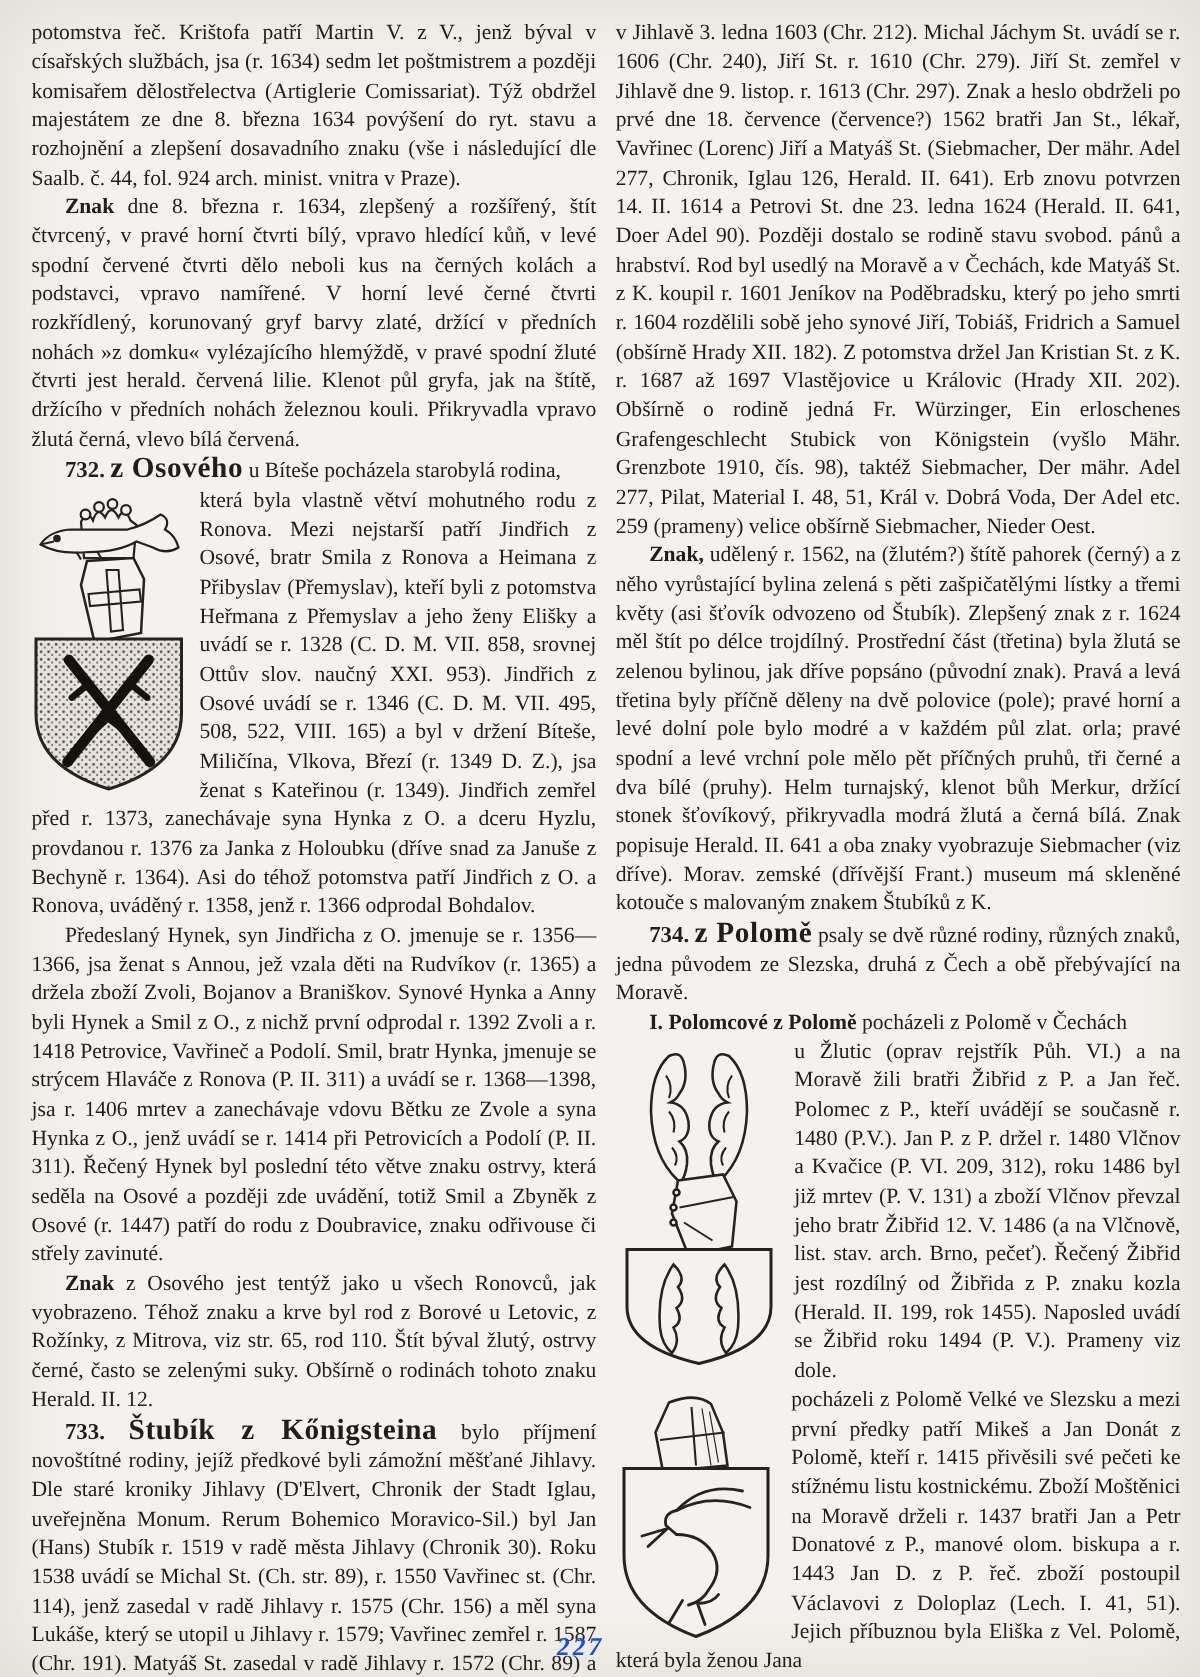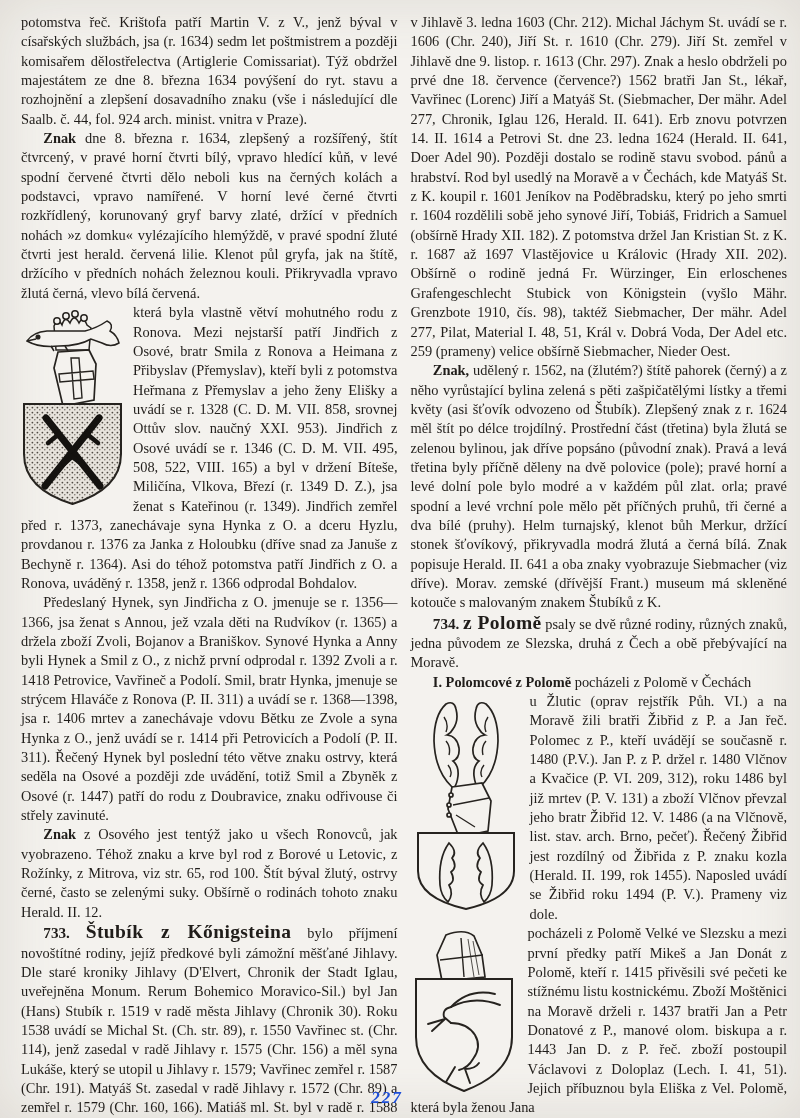--- a/index.html
+++ b/index.html
@@ -48,20 +48,21 @@
 
 <div class="page">
   <div class="columns">
 
     <div class="col">
 
       <p class="para noind"><span>potomstva řeč. Krištofa patří Martin V. z V., jenž býval v císařských službách, jsa (r. 1634) sedm let poštmistrem a později komisařem dělostřelectva (Artiglerie Comissariat). Týž obdržel majestátem ze dne 8. března 1634 povýšení do ryt. stavu a rozhojnění a zlepšení dosavadního znaku (vše i následující dle Saalb. č. 44, fol. 924 arch. minist. vnitra v Praze).</span></p>
 
       <p class="para"><span class="bold">Znak</span><span> dne 8. března r. 1634, zlepšený a rozšířený, štít čtvrcený, v pravé horní čtvrti bílý, vpravo hledící kůň, v levé spodní červené čtvrti dělo neboli kus na černých kolách a podstavci, vpravo namířené. V horní levé černé čtvrti rozkřídlený, korunovaný gryf barvy zlaté, držící v předních nohách »z domku« vylézajícího hlemýždě, v pravé spodní žluté čtvrti jest herald. červená lilie. Klenot půl gryfa, jak na štítě, držícího v předních nohách železnou kouli. Přikryvadla vpravo žlutá černá, vlevo bílá červená.</span></p>
 
+      <p class="para sec-head"><span class="sec-num">732.</span> <span class="sec-name">z Osového</span> <span>u Bíteše pocházela starobylá rodina,</span></p>
 
       <p class="para noind">
         <span class="float-img">
           <svg width="103" height="200" viewBox="0 0 103 200" xmlns="http://www.w3.org/2000/svg">
             <defs>
               <pattern id="stip" width="5" height="5" patternUnits="userSpaceOnUse">
                 <rect width="5" height="5" fill="#e7e3dc"></rect>
                 <circle cx="1.4" cy="1.6" r=".9" fill="#4f4a43"></circle>
                 <circle cx="3.8" cy="3.7" r=".7" fill="#6b655c"></circle>
               </pattern>
@@ -101,21 +102,21 @@
                   <path d="M72 120 l7 -9"></path>
               </g>
             </g>
           </svg>
         </span>
         <span>která byla vlastně větví mohutného rodu z Ronova. Mezi nejstarší patří Jindřich z Osové, bratr Smila z Ronova a Heimana z Přibyslav (Přemyslav), kteří byli z potomstva Heřmana z Přemyslav a jeho ženy Elišky a uvádí se r. 1328 (C. D. M. VII. 858, srovnej Ottův slov. naučný XXI. 953). Jindřich z Osové uvádí se r. 1346 (C. D. M. VII. 495, 508, 522, VIII. 165) a byl v držení Bíteše, Miličína, Vlkova, Březí (r. 1349 D. Z.), jsa ženat s Kateřinou (r. 1349). Jindřich zemřel před r. 1373, zanechávaje syna Hynka z O. a dceru Hyzlu, provdanou r. 1376 za Janka z Holoubku (dříve snad za Januše z Bechyně r. 1364). Asi do téhož potomstva patří Jindřich z O. a Ronova, uváděný r. 1358, jenž r. 1366 odprodal Bohdalov.</span>
       </p>
 
       <p class="para"><span>Předeslaný Hynek, syn Jindřicha z O. jmenuje se r. 1356—1366, jsa ženat s Annou, jež vzala děti na Rudvíkov (r. 1365) a držela zboží Zvoli, Bojanov a Braniškov. Synové Hynka a Anny byli Hynek a Smil z O., z nichž první odprodal r. 1392 Zvoli a r. 1418 Petrovice, Vavřineč a Podolí. Smil, bratr Hynka, jmenuje se strýcem Hlaváče z Ronova (P. II. 311) a uvádí se r. 1368—1398, jsa r. 1406 mrtev a zanechávaje vdovu Bětku ze Zvole a syna Hynka z O., jenž uvádí se r. 1414 při Petrovicích a Podolí (P. II. 311). Řečený Hynek byl poslední této větve znaku ostrvy, která seděla na Osové a později zde uvádění, totiž Smil a Zbyněk z Osové (r. 1447) patří do rodu z Doubravice, znaku odřivouse či střely zavinuté.</span></p>
 
-      <p class="para znak-para"><span class="bold">Znak</span><span> z Osového jest tentýž jako u všech Ronovců, jak vyobrazeno. Téhož znaku a krve byl rod z Borové u Letovic, z Rožínky, z Mitrova, viz str. 65, rod 100. Štít býval žlutý, ostrvy černé, často se zelenými suky. Obšírně o rodinách tohoto znaku Herald. II. 12.</span></p>
+      <p class="para znak-para"><span class="bold">Znak</span><span> z Osového jest tentýž jako u všech Ronovců, jak vyobrazeno. Téhož znaku a krve byl rod z Borové u Letovic, z Rožínky, z Mitrova, viz str. 65, rod 110. Štít býval žlutý, ostrvy černé, často se zelenými suky. Obšírně o rodinách tohoto znaku Herald. II. 12.</span></p>
 
       <p class="para sec-head"><span class="sec-num">733.</span> <span class="sec-name">Štubík z Kőnigsteina</span> <span>bylo příjmení novoštítné rodiny, jejíž předkové byli zámožní měšťané Jihlavy. Dle staré kroniky Jihlavy (D'Elvert, Chronik der Stadt Iglau, uveřejněna Monum. Rerum Bohemico Moravico-Sil.) byl Jan (Hans) Stubík r. 1519 v radě města Jihlavy (Chronik 30). Roku 1538 uvádí se Michal St. (Ch. str. 89), r. 1550 Vavřinec st. (Chr. 114), jenž zasedal v radě Jihlavy r. 1575 (Chr. 156) a měl syna Lukáše, který se utopil u Jihlavy r. 1579; Vavřinec zemřel r. 1587 (Chr. 191). Matyáš St. zasedal v radě Jihlavy r. 1572 (Chr. 89) a zemřel r. 1579 (Chr. 160, 166). Matiáš ml. St. byl v radě r. 1588 (Chr. 182). Lukáš St. zemřel</span></p>
 
     </div>
 
     <div class="col">
 
       <p class="para noind"><span>v Jihlavě 3. ledna 1603 (Chr. 212). Michal Jáchym St. uvádí se r. 1606 (Chr. 240), Jiří St. r. 1610 (Chr. 279). Jiří St. zemřel v Jihlavě dne 9. listop. r. 1613 (Chr. 297). Znak a heslo obdrželi po prvé dne 18. července (července?) 1562 bratři Jan St., lékař, Vavřinec (Lorenc) Jiří a Matyáš St. (Siebmacher, Der mähr. Adel 277, Chronik, Iglau 126, Herald. II. 641). Erb znovu potvrzen 14. II. 1614 a Petrovi St. dne 23. ledna 1624 (Herald. II. 641, Doer Adel 90). Později dostalo se rodině stavu svobod. pánů a hrabství. Rod byl usedlý na Moravě a v Čechách, kde Matyáš St. z K. koupil r. 1601 Jeníkov na Poděbradsku, který po jeho smrti r. 1604 rozdělili sobě jeho synové Jiří, Tobiáš, Fridrich a Samuel (obšírně Hrady XII. 182). Z potomstva držel Jan Kristian St. z K. r. 1687 až 1697 Vlastějovice u Královic (Hrady XII. 202). Obšírně o rodině jedná Fr. Würzinger, Ein erloschenes Grafengeschlecht Stubick von Königstein (vyšlo Mähr. Grenzbote 1910, čís. 98), taktéž Siebmacher, Der mähr. Adel 277, Pilat, Material I. 48, 51, Král v. Dobrá Voda, Der Adel etc. 259 (prameny) velice obšírně Siebmacher, Nieder Oest.</span></p>
 
       <p class="para znak-para"><span class="bold">Znak,</span><span> udělený r. 1562, na (žlutém?) štítě pahorek (černý) a z něho vyrůstající bylina zelená s pěti zašpičatělými lístky a třemi květy (asi šťovík odvozeno od Štubík). Zlepšený znak z r. 1624 měl štít po délce trojdílný. Prostřední část (třetina) byla žlutá se zelenou bylinou, jak dříve popsáno (původní znak). Pravá a levá třetina byly příčně děleny na dvě polovice (pole); pravé horní a levé dolní pole bylo modré a v každém půl zlat. orla; pravé spodní a levé vrchní pole mělo pět příčných pruhů, tři černé a dva bílé (pruhy). Helm turnajský, klenot bůh Merkur, držící stonek šťovíkový, přikryvadla modrá žlutá a černá bílá. Znak popisuje Herald. II. 641 a oba znaky vyobrazuje Siebmacher (viz dříve). Morav. zemské (dřívější Frant.) museum má skleněné kotouče s malovaným znakem Štubíků z K.</span></p>

